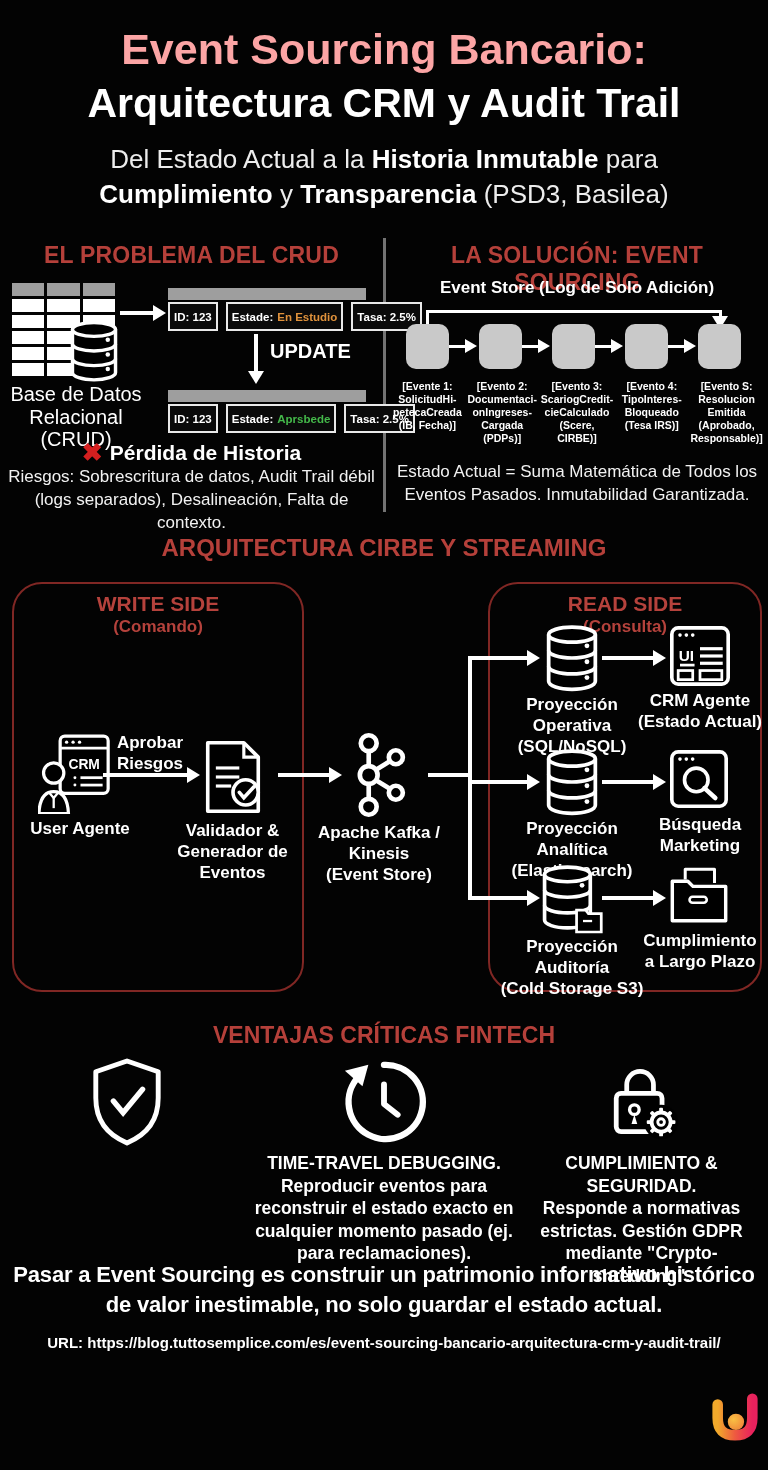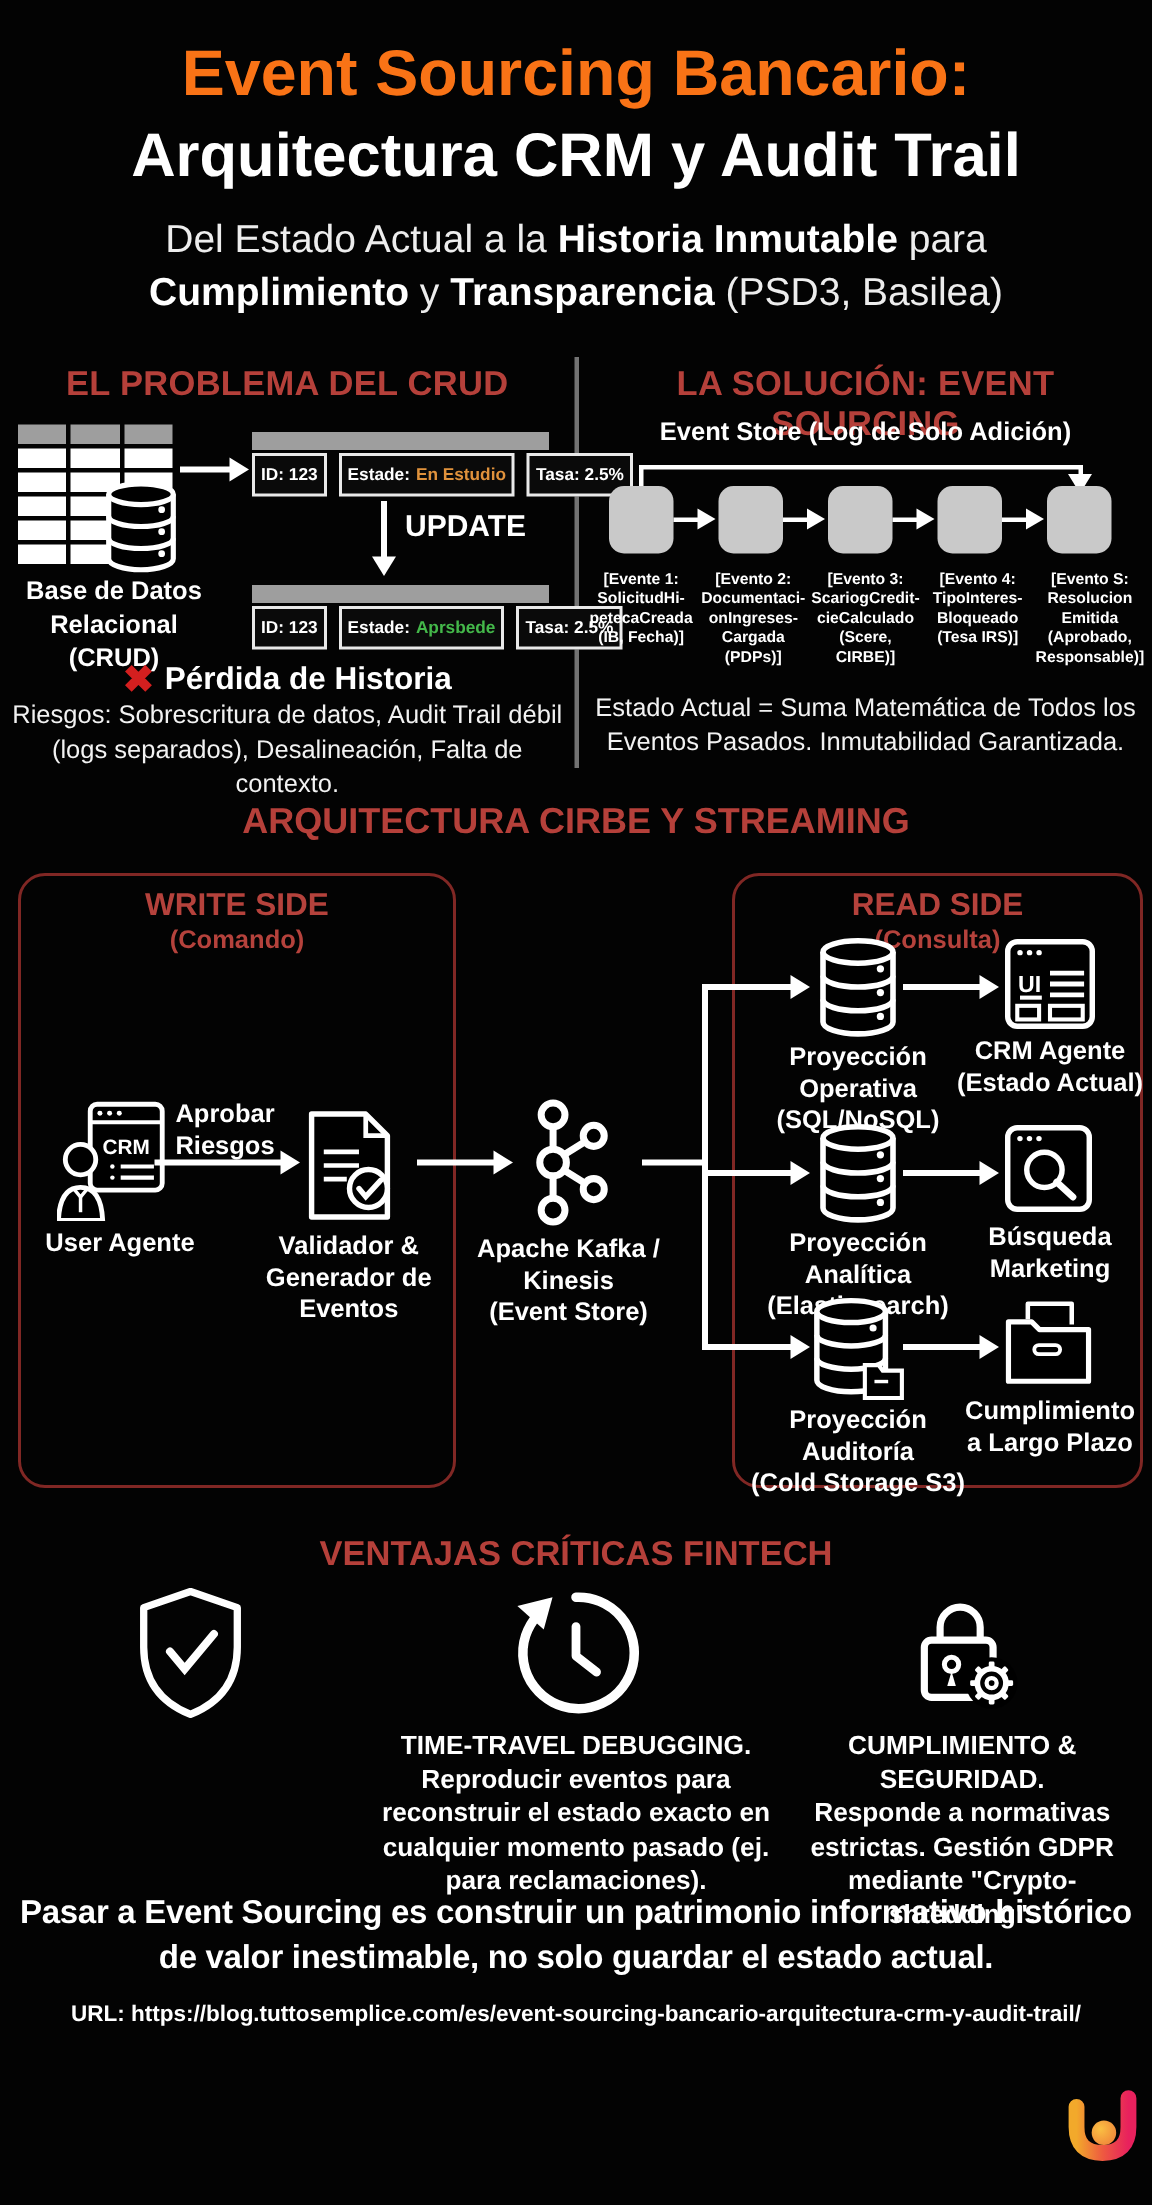--- a/index.html
+++ b/index.html
@@ -1,20 +1,20 @@
 <!DOCTYPE html>
 <html><head>
 <meta charset="utf-8">
 <style>
   html,body{margin:0;padding:0;background:#000;}
   #page{position:relative;width:768px;height:1470px;margin:0 auto;background:#030303;
         font-family:"Liberation Sans",sans-serif;color:#fff;overflow:hidden;}
   
   .header{position:absolute;top:24px;left:0;width:768px;text-align:center;}
-  .t1{font-size:43px;font-weight:bold;color:#f97316;line-height:50px;}
+  .t1{font-size:43px;font-weight:bold;color:#fca5a5;line-height:50px;}
   .t2{font-size:41px;font-weight:bold;color:#fff;line-height:54px;margin-top:2px;}
   .sub{font-size:26px;color:#ededed;line-height:35px;margin-top:12px;font-weight:400;}
   .sub b{color:#fff;}
   
   .topcols{position:absolute;top:238px;left:0;width:768px;height:274px;display:flex;}
   .col-left{position:relative;width:383px;border-right:3px solid #737373;}
   .col-right{position:relative;flex:1;}
   .sec-head{position:absolute;top:4px;left:0;width:100%;text-align:center;
             font-size:23px;font-weight:bold;color:#b5403a;letter-spacing:.2px;}
   
@@ -34,22 +34,22 @@
   .v-green{color:#44b84a;margin-left:4px;}
   
   .hl{position:absolute;height:4px;background:#fff;}
   .hl.ha::after{content:"";position:absolute;right:-12px;top:-6px;width:0;height:0;
       border-left:13px solid #fff;border-top:8px solid transparent;border-bottom:8px solid transparent;}
   .vl{position:absolute;width:4px;background:#fff;}
   .tri-down{position:absolute;width:0;height:0;border-left:8px solid transparent;
       border-right:8px solid transparent;border-top:13px solid #fff;}
   .ln{position:absolute;background:#fff;}
   .update-lbl{position:absolute;font-size:20px;font-weight:bold;}
-  .dblabel{position:absolute;left:0;width:152px;text-align:center;font-size:17px;
-           font-weight:bold;line-height:22.5px;}
+  .dblabel{position:absolute;left:0;width:152px;text-align:center;font-size:20px;
+           font-weight:normal;line-height:22.5px;}
   .lossrow{position:absolute;top:200px;left:0;width:100%;display:flex;justify-content:center;
            align-items:center;font-size:21px;font-weight:bold;}
   .xmark{color:#d41f1f;font-size:25px;margin-right:7px;}
   .risks{position:absolute;top:227px;left:0;width:100%;text-align:center;font-size:17px;
          line-height:23px;color:#f2f2f2;}
   
   .store-title{position:absolute;top:40px;left:0;width:100%;text-align:center;
                font-size:17px;font-weight:bold;}
   .eboxes{position:absolute;left:20px;top:86px;display:flex;align-items:center;}
   .ebox{width:43px;height:45px;background:#c9c9c9;border-radius:10px;}
@@ -59,21 +59,21 @@
   .mini-wrap{width:30px;display:flex;justify-content:flex-start;align-self:center;}
   .evlabels{position:absolute;left:4px;top:142px;width:374px;display:flex;}
   .ev{width:74.8px;font-size:10.5px;font-weight:bold;line-height:13px;text-align:center;
       overflow-wrap:break-word;}
   .summary{position:absolute;top:222px;left:0;width:100%;text-align:center;font-size:17px;
            line-height:23px;color:#f2f2f2;}
   
   .arch{position:absolute;top:512px;left:0;width:768px;height:492px;}
   .arch-head{position:absolute;top:22px;left:0;width:100%;text-align:center;font-size:24px;
              font-weight:bold;color:#b5403a;}
-  .sidebox{position:absolute;border:2.5px solid #802724;border-radius:18px;text-decoration:underline;}
+  .sidebox{position:absolute;border:2.5px solid #802724;border-radius:30px;text-decoration:underline;}
   .side-title{position:absolute;top:8px;left:0;width:100%;text-align:center;font-size:21px;
               font-weight:bold;color:#b5423c;}
   .side-sub{position:absolute;top:33px;left:0;width:100%;text-align:center;font-size:17px;
             font-weight:bold;color:#b5423c;}
   .lbl{position:absolute;color:#fff;font-weight:bold;font-size:17px;line-height:21px;text-align:center;}
   .icon{position:absolute;}
   
   .ventajas{position:absolute;top:1004px;left:0;width:768px;height:258px;}
   .vhead{position:absolute;top:18px;left:0;width:100%;text-align:center;font-size:23px;
          font-weight:bold;color:#b5403a;}

